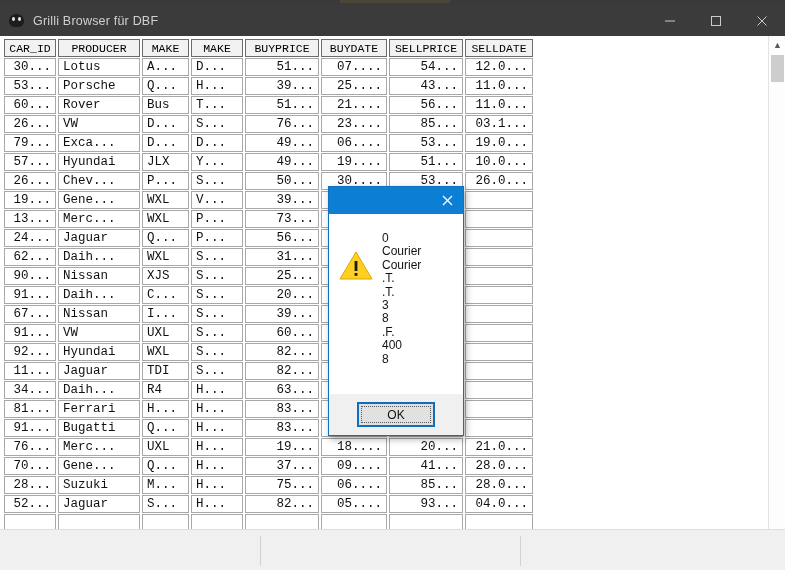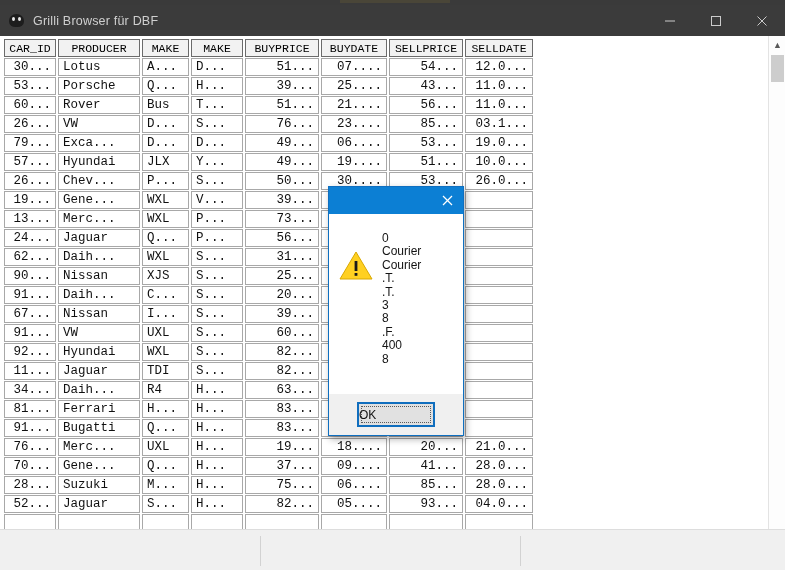--- a/index.html
+++ b/index.html
@@ -223,21 +223,21 @@
     position: absolute; left: 0; bottom: 0;
     width: 134px; height: 41px;
     background: #f0f0f0;
     display: flex; align-items: center; justify-content: center;
   }
   #ok-button {
     width: 76px; height: 23px;
     background: #e1e1e1;
     border: 1px solid #106ebe;
     outline: 1px solid #106ebe;
-    display: flex; align-items: center; justify-content: flex-start;
+    display: flex; align-items: center; justify-content: center;
     font-size: 12px; color: #111;
     position: relative;
   }
   #ok-button::after {
     content: "";
     position: absolute; left: 2px; top: 2px; right: 2px; bottom: 2px;
     border: 1px dotted #5a5a5a;
   }
 </style>
 </head>

